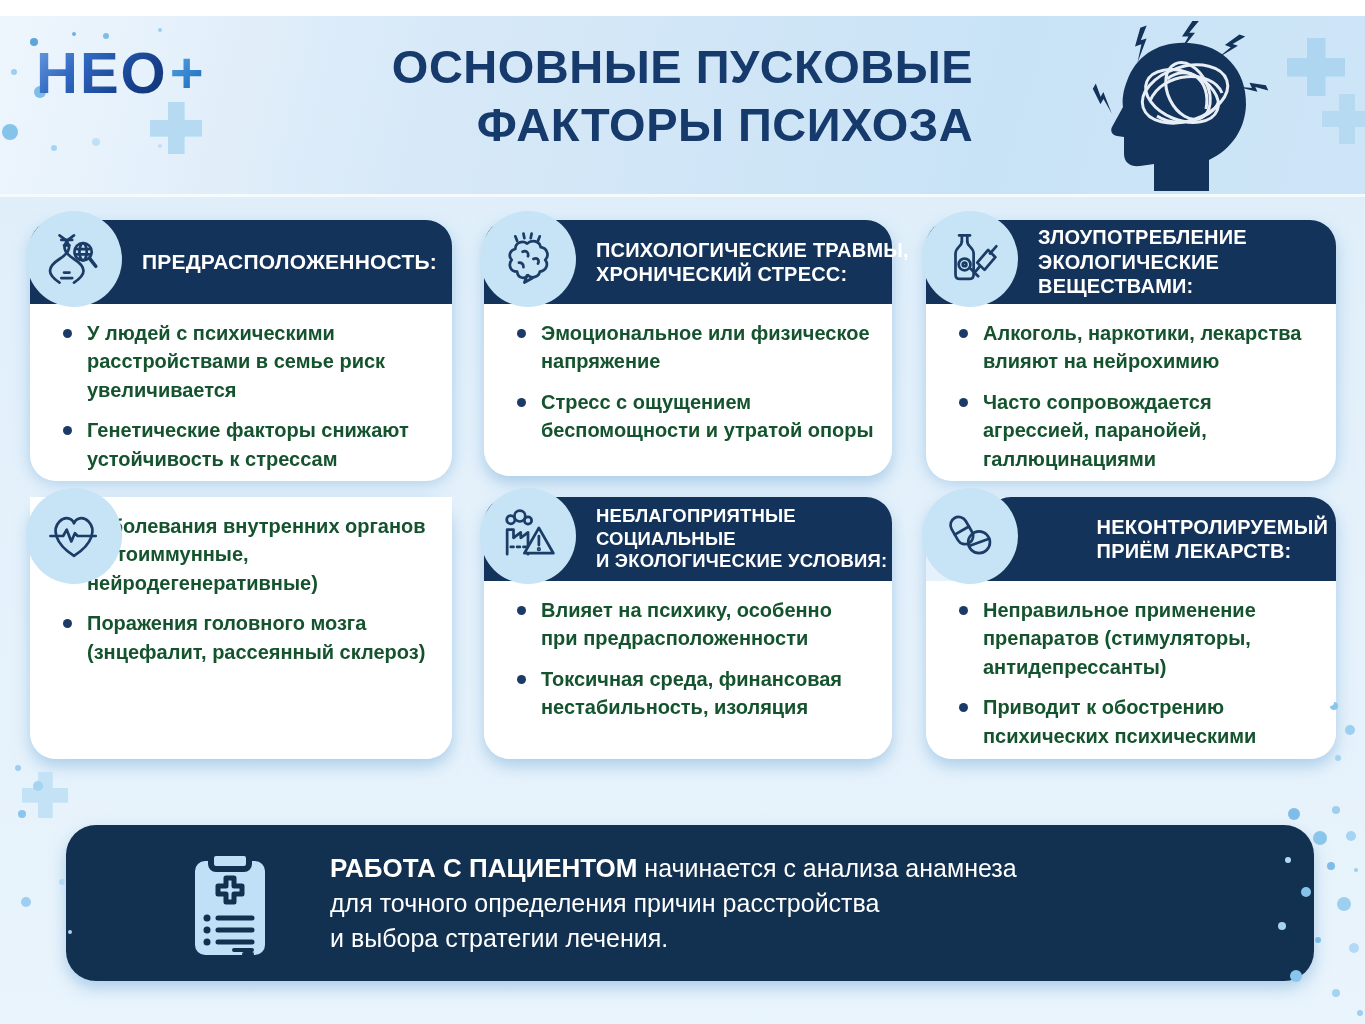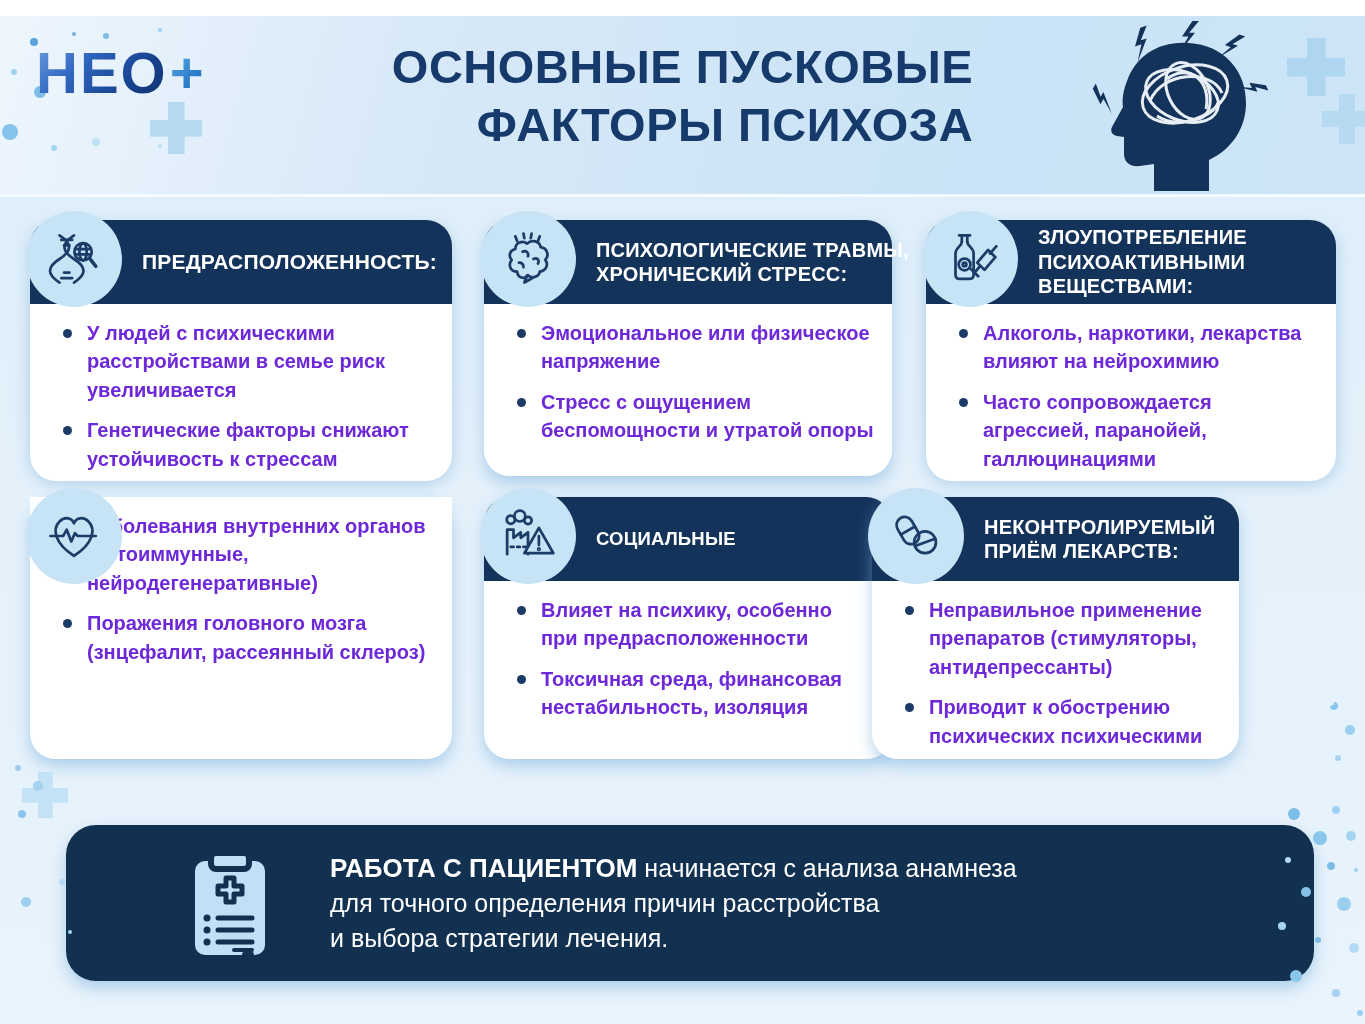--- a/index.html
+++ b/index.html
@@ -60,41 +60,41 @@
   
   .card{
     position:absolute; display:flex; flex-direction:column;
     border-radius:26px; box-shadow:0 7px 16px rgba(122,174,218,.55);
   }
   #card0{left:30px;  top:204px; width:422px; height:256px;}
   #card1{left:484px; top:204px; width:408px; height:256px;}
   #card2{left:926px; top:204px; width:410px; height:256px;}
   #card3{left:30px;  top:481px; width:422px; height:262px;}
   #card4{left:484px; top:481px; width:408px; height:262px;}
-  #card5{left:872px; top:481px; width:367px; height:262px;}
+  #card5{left:926px; top:481px; width:410px; height:262px;align-items:flex-end;}
   .icon-circle{
     position:absolute; left:-4px; top:-9px; width:96px; height:96px;
     border-radius:50%; background:#c7e3f6; display:flex; align-items:center;
     justify-content:center; z-index:2;
   }
   .icon-circle svg{display:block;}
   .card-header{
     height:84px; flex:none; background:#14335b; border-radius:26px 26px 0 0;
     display:flex; align-items:center; padding-left:112px; padding-right:8px;
   }
   .card-title{margin:0; color:#fff; font-weight:700; line-height:1.22; letter-spacing:.2px;}
   .card-title span{display:block; white-space:nowrap;}
   .t21{font-size:21px;text-align:center;} .t20{font-size:20px;} .t185{font-size:18.5px;}
   .card-body{
     flex:1; background:#ffffff; border-radius:0 0 26px 26px;
     padding:15px 18px 8px 30px;
   }
   .bullets{list-style:none; margin:0; padding:0; display:flex; flex-direction:column; gap:12px;}
   .bullets li{
-    position:relative; padding-left:27px; color:#6d28d9;
+    position:relative; padding-left:27px; color:#14532d;
     font-size:20px; font-weight:600; line-height:1.42;
   }
   .bullets li::before{
     content:""; position:absolute; left:3px; top:10px; width:9px; height:9px;
     border-radius:50%; background:#1c3a66;
   }
   
   .footer{
     position:absolute; left:66px; top:809px; width:1232px; height:156px;
     background:#12304f; border-radius:30px; display:flex; align-items:center;
@@ -208,21 +208,21 @@
           <circle cx="26" cy="38" r="6.5"></circle>
           <circle cx="26" cy="38" r="2"></circle>
           <path d="M40,36 l8,8 l12,-14 l-8,-8 Z"></path>
           <path d="M54,26 l7,-8 M43,40 l-6,7 M33,43 l8,8"></path>
         </g>
       </svg>
     </div>
     <header class="card-header">
       <h2 class="card-title t20">
         <span>ЗЛОУПОТРЕБЛЕНИЕ</span>
-        <span>ПСИХОАКТИВНЫМИ</span>
+        <span>ЭКОЛОГИЧЕСКИЕ</span>
         <span>ВЕЩЕСТВАМИ:</span>
       </h2>
     </header>
     <div class="card-body">
       <ul class="bullets">
         <li><span>Алкоголь, наркотики, лекарства влияют на нейрохимию</span></li>
         <li><span>Часто сопровождается агрессией, паранойей, галлюцинациями</span></li>
       </ul>
     </div>
   </section>
@@ -254,21 +254,23 @@
           <path d="M9,52 V25 h7 v9 l8,-6 v6 l8,-6 v24"></path>
           <path d="M13,44 h3 M20,44 h3 M27,44 h3"></path>
           <path d="M44,23 L60,51 H28 Z" fill="#c7e3f6"></path>
           <path d="M44,32 v10"></path>
           <circle cx="44" cy="46.5" r="0.8" fill="#1b3c66"></circle>
         </g>
       </svg>
     </div>
     <header class="card-header">
       <h2 class="card-title t185">
+        <span>НЕБЛАГОПРИЯТНЫЕ</span>
         <span>СОЦИАЛЬНЫЕ</span>
+        <span>И ЭКОЛОГИЧЕСКИЕ УСЛОВИЯ:</span>
       </h2>
     </header>
     <div class="card-body">
       <ul class="bullets">
         <li><span>Влияет на психику, особенно при предрасположенности</span></li>
         <li><span>Токсичная среда, финансовая нестабильность, изоляция</span></li>
       </ul>
     </div>
   </section>
 

